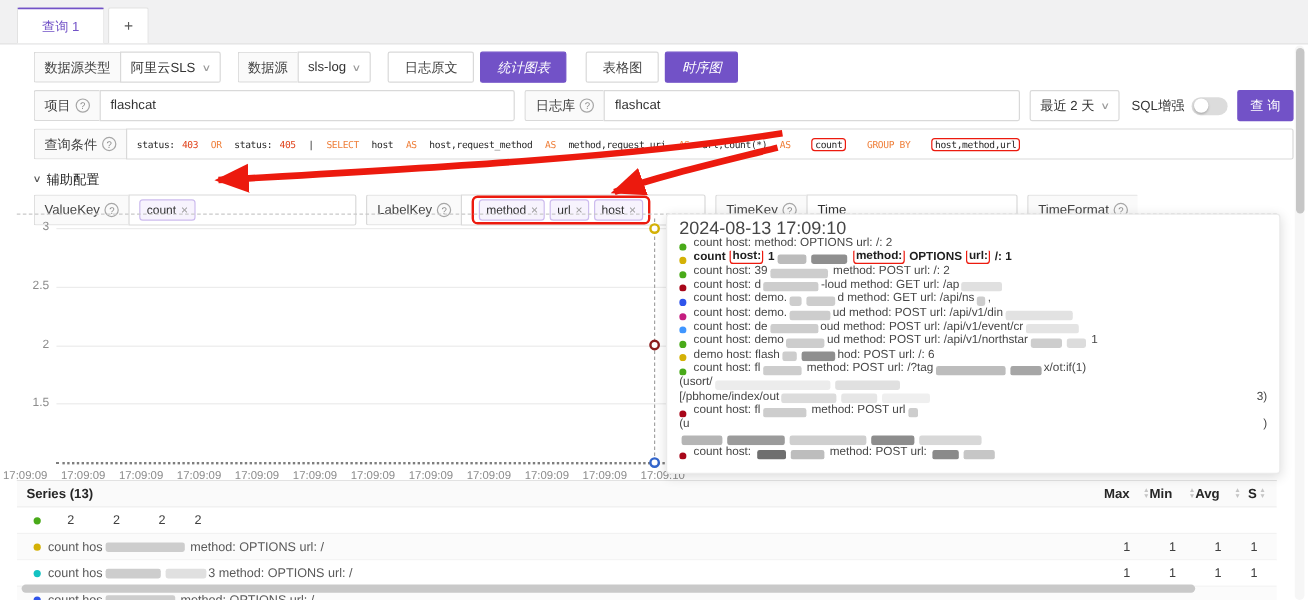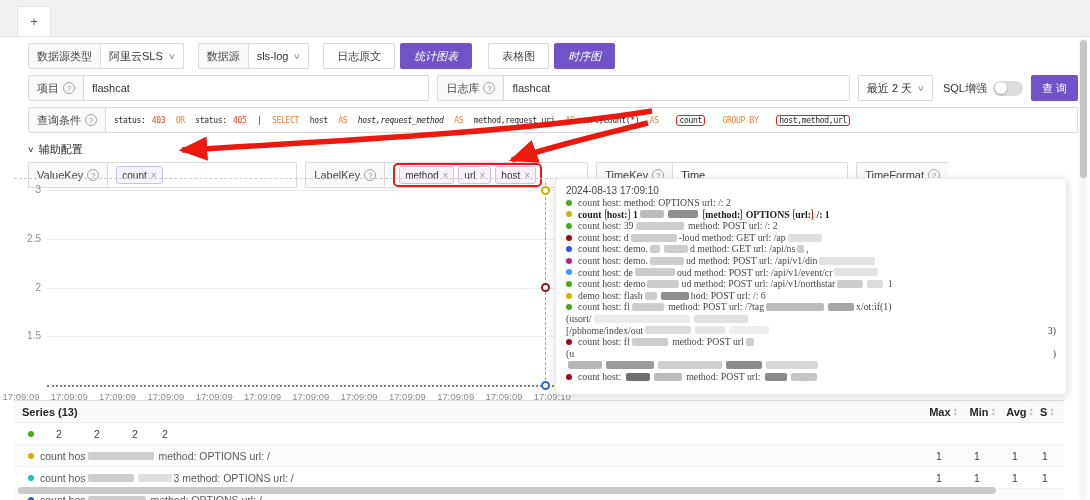--- a/index.html
+++ b/index.html
@@ -80,39 +80,39 @@
     border-left:1px dashed #a3a3a3; }
   .ring { position:absolute; width:9px; height:9px; border-radius:50%;
     background:#fff; border:2px solid #000; }
   .xlab { position:absolute; top:212px; width:48px; text-align:center;
     font-size:9.5px; color:#8c8c8c; }
   
   .tooltip { position:absolute; left:555px; top:178px; width:512px; height:217px;
     background:#fff; border:1px solid #ebebeb; border-radius:3px;
     box-shadow:0 2px 10px rgba(0,0,0,.14); padding:5px 10px 4px 10px; z-index:40;
     overflow:hidden; }
-  .tip-ts { font-size:10px; color:#464646; line-height:13px; }
-  .tip-line { display:flex; align-items:center; line-height:11.6px; height:11.6px;
-    font-size:9.8px; color:#464646; white-space:nowrap; overflow:hidden;font-family:Liberation Serif, serif; }
+  .tip-ts { font-size:15px; color:#464646; line-height:13px; }
+  .tip-line { display:flex; align-items:flex-end; line-height:11.6px; height:11.6px;
+    font-size:9.8px; color:#464646; white-space:nowrap; overflow:hidden; }
   .tip-line.bold { font-weight:bold; color:#1f1f1f; }
   .dot { width:6px; height:6px; border-radius:50%; margin-right:6px; flex:none; }
   .ttext { white-space:pre; }
   .redact { display:inline-block; height:8px; background:#cdcdcd; border-radius:2px;
     margin:0 2px; flex:none; }
   .push-right { margin-left:auto; }
   .redbox { border:1.4px solid var(--annot); border-radius:3px; padding:0 1px;
     margin:0 1px; white-space:pre; }
   
   .stable { position:absolute; top:400px; left:14px; width:1050px; height:100px;
     border-top:1px solid #e2e2e2; overflow:hidden; background:#fff; }
   .thead { height:22px; background:#fafafa; border-bottom:1px solid #ececec;
     display:flex; align-items:center; padding:0 4px 0 8px; }
   .thead-title { font-weight:bold; color:#262626; flex:1; }
   .tcols { display:flex; }
-  .tcol { width:38px; display:flex; align-items:center; justify-content:flex-end;
+  .tcol { width:38px; display:flex; align-items:center; justify-content:space-between;
     gap:2px; color:#262626; font-weight:bold; cursor:pointer; overflow:hidden; }
   .tcol.last { width:26px; justify-content:flex-start; padding-left:6px; }
   .sorters { display:inline-flex; flex-direction:column; line-height:4.5px;
     font-size:5.5px; color:#c4c4c4; }
   .srow { height:22px; display:flex; align-items:center; padding:0 4px 0 14px;
     border-bottom:1px solid #f2f2f2; background:#fff; }
   .srow.alt { background:#fbfbfb; }
   .sname { flex:1; display:flex; align-items:center; font-size:10.5px;
     color:#595959; white-space:nowrap; overflow:hidden; }
   .svals { display:flex; }
@@ -125,20 +125,23 @@
     background:#f6f6f6; border-radius:4px; }
   .vthumb { position:absolute; top:2px; left:0.5px; width:7px; height:138px;
     background:#c6c6c6; border-radius:4px; cursor:pointer; }
   .arrows { position:absolute; top:0; left:0; width:1090px; height:500px;
     pointer-events:none; z-index:30; }
 </style>
 </head>
 <body>
 
 <div class="tabstrip">
+  <div class="tab-active">
+    <span>查询 1</span>
+  </div>
   <div class="tab-add">
     <span>+</span>
   </div>
 </div>
 
 <div class="content">
 
   <div class="row toolbar">
     <div class="lbl">
       <span>数据源类型</span>
@@ -202,21 +205,21 @@
     <div class="fld flex1 code">
         <span class="tok-plain" style="white-space: pre;">status:</span>
         <span class="tok-num" style="white-space: pre;">403</span>
         <span class="tok-kw" style="white-space: pre;"> OR </span>
         <span class="tok-plain" style="white-space: pre;">status:</span>
         <span class="tok-num" style="white-space: pre;">405</span>
         <span class="tok-plain" style="white-space: pre;"> | </span>
         <span class="tok-kw" style="white-space: pre;">SELECT</span>
         <span class="tok-plain" style="white-space: pre;"> host </span>
         <span class="tok-kw" style="white-space: pre;">AS</span>
-        <span class="tok-plain" style="white-space: pre; font-style: italic;"> host,request_method </span>
+        <span class="tok-plain" style="white-space: pre;"> host,request_method </span>
         <span class="tok-kw" style="white-space: pre;">AS</span>
         <span class="tok-plain" style="white-space: pre;"> method,request_uri </span>
         <span class="tok-kw" style="white-space: pre;">AS</span>
         <span class="tok-plain" style="white-space: pre;"> url,count(*) </span>
         <span class="tok-kw" style="white-space: pre;">AS</span>
         <span class="tok-plain" style="white-space: pre;"> </span>
         <span class="tok-plain annot-box" style="white-space: pre;">count</span>
         <span class="tok-plain" style="white-space: pre;"> </span>
         <span class="tok-kw" style="white-space: pre;">GROUP BY</span>
         <span class="tok-plain" style="white-space: pre;"> </span>

